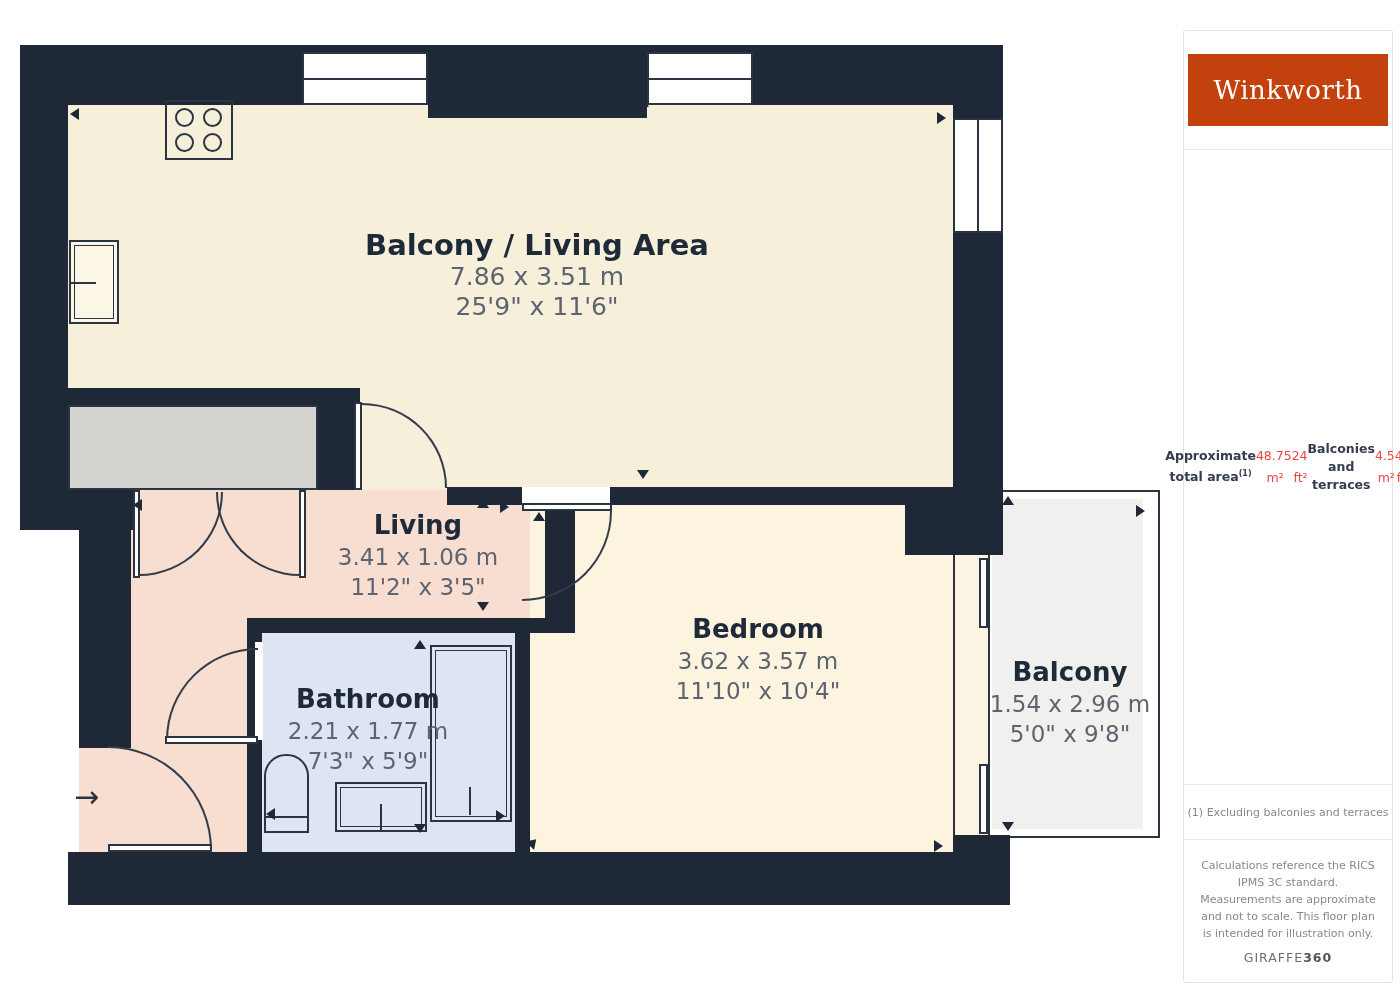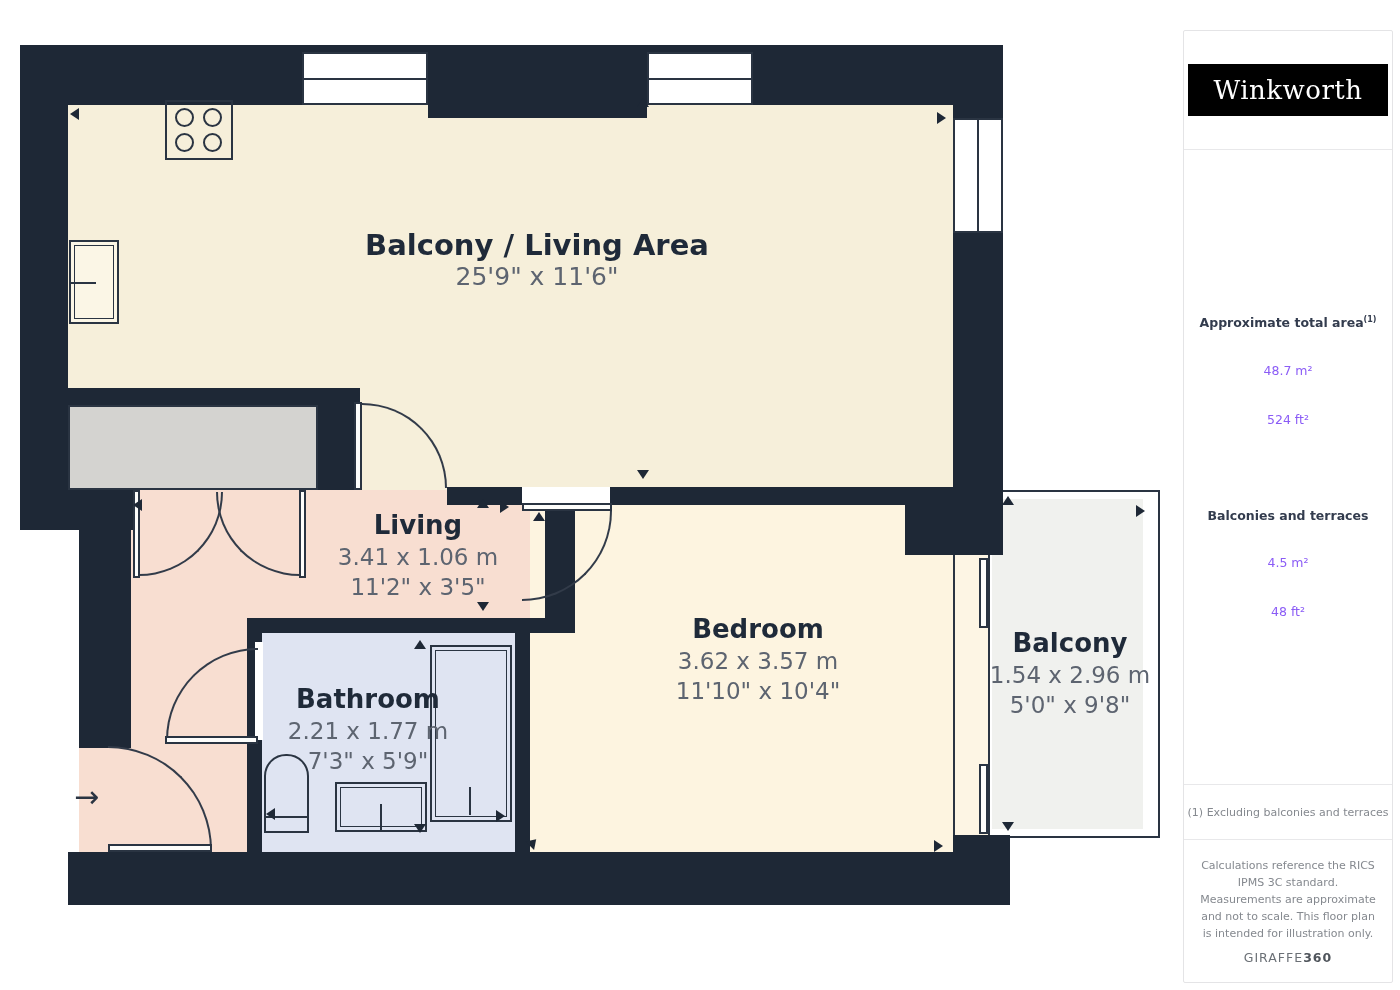--- a/index.html
+++ b/index.html
@@ -19,26 +19,26 @@
   .tri-up{border-left:6px solid transparent;border-right:6px solid transparent;border-bottom:9px solid #1e2836;}
   .tri-down{border-left:6px solid transparent;border-right:6px solid transparent;border-top:9px solid #1e2836;}
   .tri-left{border-top:6px solid transparent;border-bottom:6px solid transparent;border-right:9px solid #1e2836;}
   .tri-right{border-top:6px solid transparent;border-bottom:6px solid transparent;border-left:9px solid #1e2836;}
   .win{position:absolute;background:#ffffff;border:2px solid #2a3442;box-sizing:border-box;z-index:3;}
   .inner-line{position:absolute;background:#2a3442;}
   
   #sidebar{position:absolute;left:1183px;top:30px;width:210px;height:953px;background:#fff;border:1px solid #e4e4e6;border-radius:2px;box-sizing:border-box;z-index:10;}
   .sec{box-sizing:border-box;width:100%;}
   #sec-logo{height:118px;display:flex;align-items:center;justify-content:center;}
-  #logo-box{width:200px;height:52px;background:#000000;display:flex;align-items:center;justify-content:center;}
+  #logo-box{width:200px;height:72px;background:#c2410c;display:flex;align-items:center;justify-content:center;}
   #logo-box span{color:#ffffff;font-family:"DejaVu Serif","Liberation Serif",serif;font-size:26px;letter-spacing:0.5px;}
-  #sec-area{height:635px;border-top:1px solid #e8e8ea;display:flex;flex-direction:column;align-items:center;justify-content:center;text-align:center;gap:27px;}
+  #sec-area{height:635px;border-top:1px solid #e8e8ea;display:flex;flex-direction:row;align-items:center;justify-content:center;text-align:center;}
   .area-h{font-size:12.5px;font-weight:bold;color:#333c4e;line-height:18px;}
   .area-h sup{font-size:8px;}
-  .area-v{font-size:12.5px;color:#8b5cf6;line-height:22px;}
+  .area-v{font-size:12.5px;color:#ef4444;line-height:22px;text-align:right;}
   .area-gap{height:22px;}
   #sec-note{height:55px;border-top:1px solid #e8e8ea;display:flex;align-items:center;justify-content:center;}
   .note-t{font-size:11px;color:#85898f;}
   #sec-legal{height:143px;border-top:1px solid #e8e8ea;display:flex;flex-direction:column;align-items:center;justify-content:center;text-align:center;}
   .legal-t{font-size:11px;color:#85898f;width:178px;line-height:17px;}
   .brand{margin-top:8px;font-size:12.5px;color:#6b7076;letter-spacing:1px;}
   .brand b{color:#50555c;}
   .entry-arrow{position:absolute;z-index:6;font-size:30px;color:#2a3442;line-height:30px;}
 </style>
 </head>
@@ -147,38 +147,39 @@
   <div class="tri tri-right" style="left:496px;top:810px;"></div>
   <div class="tri tri-up" style="left:533px;top:512px;"></div>
   <div class="tri tri-right" style="left:934px;top:840px;"></div>
   <div class="tri tri-up" style="left:527px;top:838px;transform:rotate(45deg);"></div>
   <div class="tri tri-up" style="left:1002px;top:496px;"></div>
   <div class="tri tri-right" style="left:1136px;top:505px;"></div>
   <div class="tri tri-down" style="left:1002px;top:822px;"></div>
 
   <div class="label" style="left:537px;top:228px;">
     <div class="ttl" style="font-size:29px;">Balcony / Living Area</div>
+    <div class="dim" style="font-size:25px;">7.86 x 3.51 m</div>
     <div class="dim" style="font-size:25px;">25'9" x 11'6"</div>
   </div>
   <div class="label" style="left:418px;top:508px;">
     <div class="ttl">Living</div>
     <div class="dim">3.41 x 1.06 m</div>
     <div class="dim">11'2" x 3'5"</div>
   </div>
   <div class="label" style="left:368px;top:682px;">
     <div class="ttl">Bathroom</div>
     <div class="dim">2.21 x 1.77 m</div>
     <div class="dim">7'3" x 5'9"</div>
   </div>
   <div class="label" style="left:758px;top:612px;">
     <div class="ttl">Bedroom</div>
     <div class="dim">3.62 x 3.57 m</div>
     <div class="dim">11'10" x 10'4"</div>
   </div>
-  <div class="label" style="left:1070px;top:626px;">
+  <div class="label" style="left:1070px;top:655px;">
     <div class="ttl">Balcony</div>
     <div class="dim">1.54 x 2.96 m</div>
     <div class="dim">5'0" x 9'8"</div>
   </div>
 </div>
 
 <div id="sidebar">
   <div class="sec" id="sec-logo">
     <div id="logo-box">
       <span>Winkworth</span>

